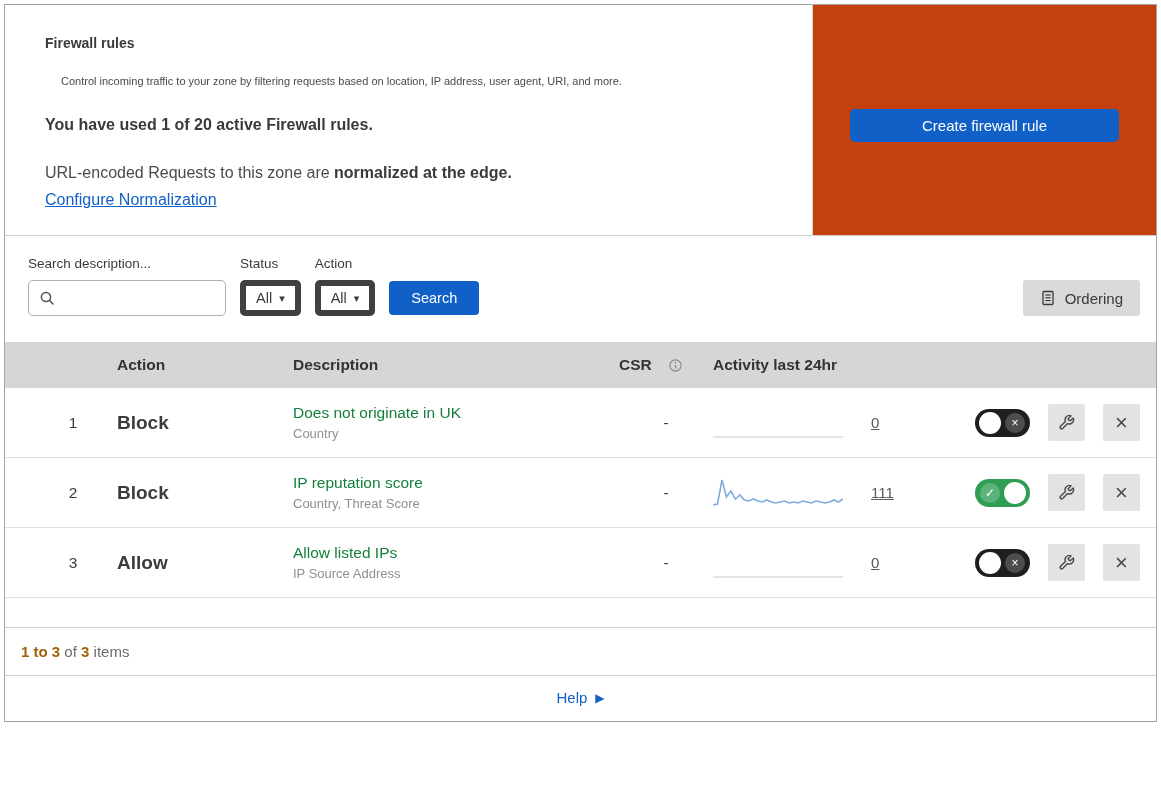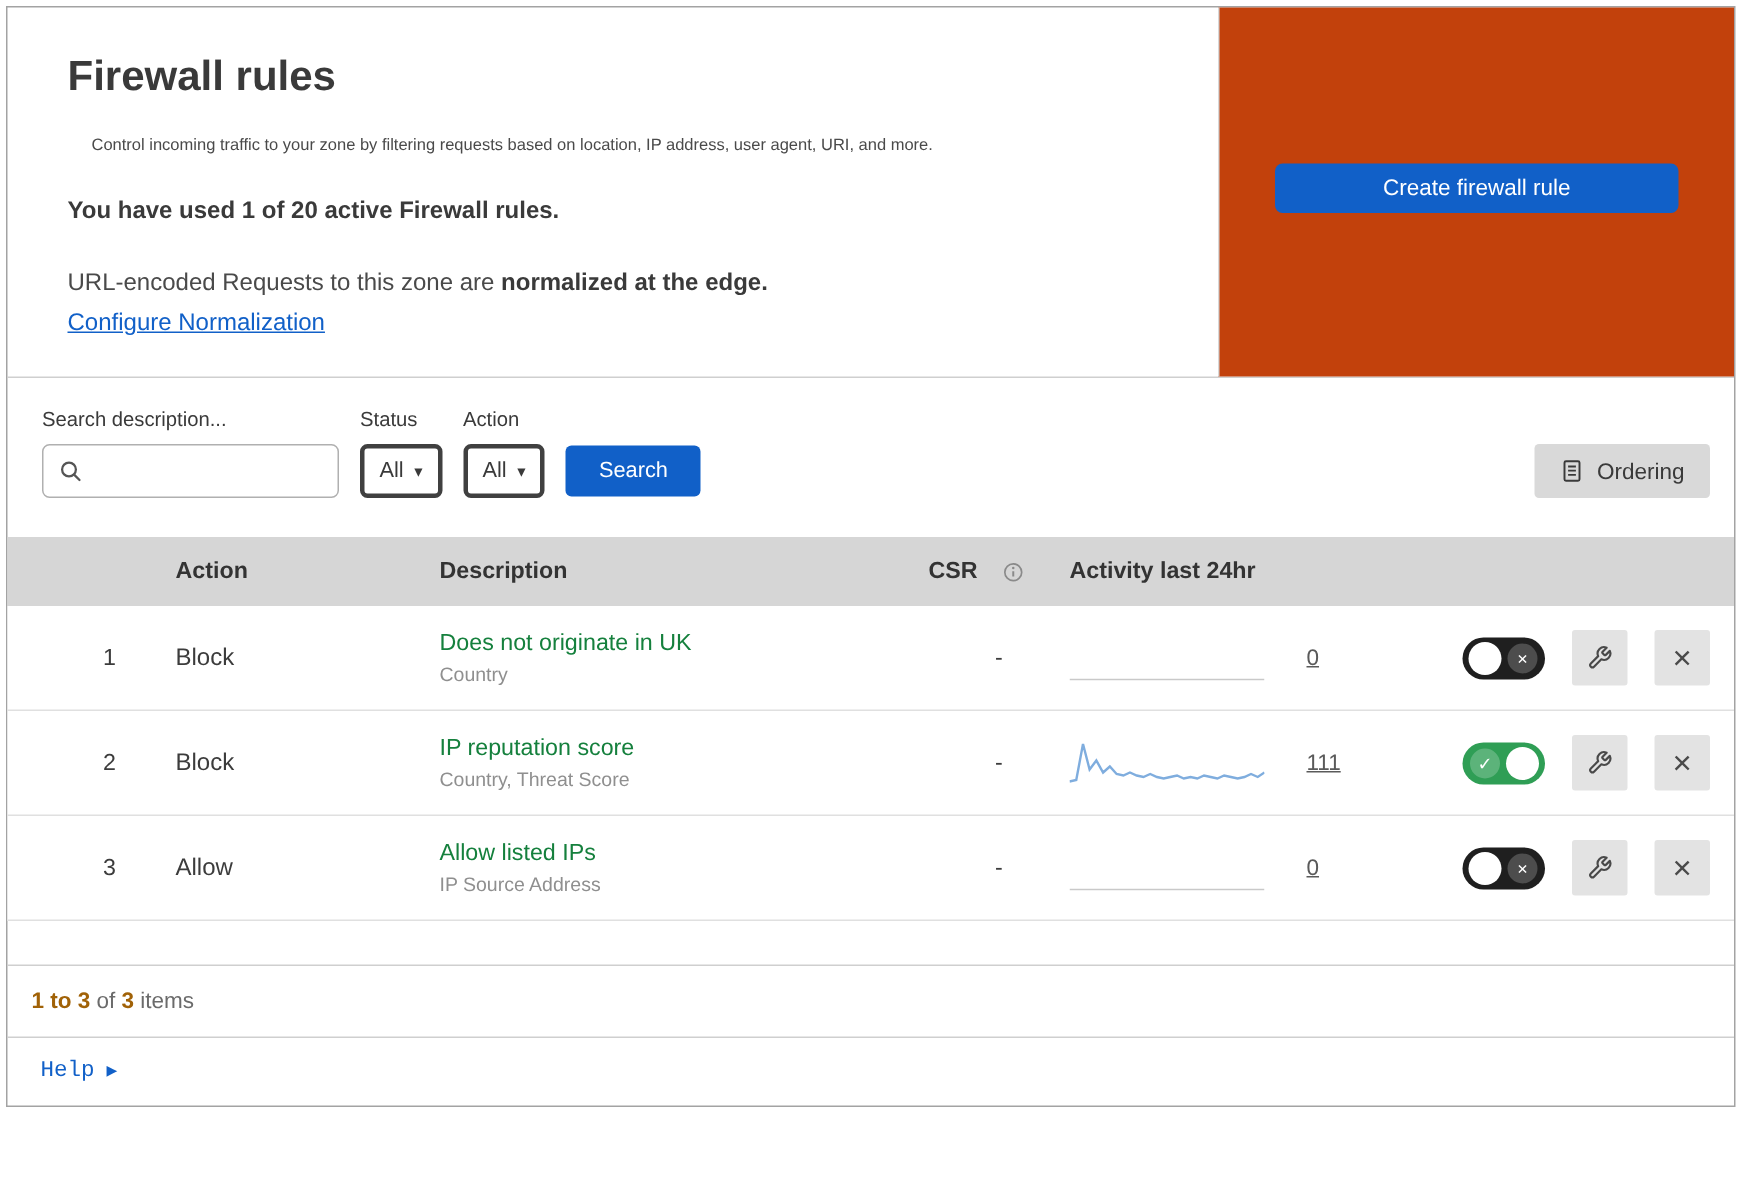--- a/index.html
+++ b/index.html
@@ -17,21 +17,21 @@
   .page{
     width:1153px;
     margin:4px auto;
     border:1px solid #a3a3a3;
     background:#fff;
   }
 
   
   .top{display:flex;border-bottom:1px solid #cfcfcf;}
   .top-left{flex:1;padding:30px 40px 26px;}
-  .page-title{font-size:28px;font-weight:600;color:#3a3a3a;margin:0 0 22px;}
+  .page-title{font-size:14px;font-weight:600;color:#3a3a3a;margin:0 0 22px;}
   .desc{font-size:11px;color:#4a4a4a;line-height:1.55;max-width:740px;margin:0 16px 26px;}
   .usage{font-size:16px;font-weight:700;color:#3a3a3a;margin:0 0 30px;}
   .norm{font-size:16px;color:#4a4a4a;margin:0 0 9px;}
   .norm b{color:#3a3a3a;}
   .link{color:var(--blue);font-size:16px;text-decoration:underline;cursor:pointer;}
   .top-right{
     width:344px;flex:none;background:#c2410c;border-left:1px solid #d8d8d8;
     padding:104px 37px 0;display:flex;flex-direction:column;gap:13px;
   }
   .btn-primary{
@@ -44,21 +44,21 @@
   .fgroup{display:flex;flex-direction:column;gap:9px;}
   .flabel{font-size:13.5px;color:#3a3a3a;}
   .search-box{
     width:198px;height:36px;border:1px solid #b0b0b0;border-radius:5px;background:#fff;
     display:flex;align-items:center;padding:0 10px;gap:7px;
   }
   .search-box input{
     border:none;outline:none;flex:1;min-width:0;font-family:inherit;font-size:14px;background:transparent;
   }
   .dropdown{
-    height:36px;border:3px solid #404040;border-radius:5px;background:#fff;
+    height:36px;border:6px solid #404040;border-radius:5px;background:#fff;
     display:flex;align-items:center;gap:7px;padding:0 10px;font-size:14.5px;cursor:pointer;color:#3a3a3a;
   }
   .caret{font-size:11px;color:#3a3a3a;}
   .btn-search{
     height:34px;margin-bottom:1px;padding:0 22px;background:var(--blue);color:#fff;
     border:none;border-radius:4px;font-size:14.5px;font-family:inherit;cursor:pointer;
   }
   .btn-ordering{
     margin-left:auto;height:36px;padding:0 17px;background:#d9d9d9;border:none;border-radius:3px;
     display:flex;align-items:center;gap:9px;font-size:15px;color:#3a3a3a;font-family:inherit;cursor:pointer;text-align:right;
@@ -68,21 +68,21 @@
   .thead,.trow{
     display:grid;
     grid-template-columns:88px 176px 326px 94px 240px 1fr;
     align-items:center;
     padding:0 16px 0 24px;
   }
   .thead{height:46px;background:#d6d6d6;font-size:15.5px;font-weight:600;color:#333;}
   .th-csr{display:flex;align-items:center;gap:16px;}
   .trow{min-height:70px;border-bottom:1px solid #e0e0e0;background:#fff;}
   .cell-num{text-align:center;font-size:15.5px;}
-  .cell-action{font-size:16px;}
+  .cell-action{font-size:19px;font-weight:bold;}
   .cell-desc .main{font-size:15.5px;color:#15803d;margin-bottom:4px;}
   .cell-desc .sub{font-size:13px;color:#8f8f8f;}
   .cell-csr{text-align:center;font-size:15.5px;color:#3c3c3c;}
   .cell-activity{display:flex;align-items:center;}
   .spark{width:130px;height:38px;display:block;}
   .count-link{margin-left:28px;font-size:15px;color:#5a5a5a;text-decoration:underline;cursor:pointer;}
   .cell-controls{display:flex;align-items:center;justify-content:flex-end;gap:18px;}
 
   .toggle{width:55px;height:28px;border-radius:15px;position:relative;cursor:pointer;flex:none;}
   .toggle.off{background:#1f1f1f;}
@@ -100,21 +100,21 @@
   .icon-btn{
     width:37px;height:37px;background:#e3e3e3;border:none;border-radius:2px;
     display:flex;align-items:center;justify-content:center;color:#4a4a4a;cursor:pointer;flex:none;
   }
   .icon-btn .x-glyph{font-size:22px;line-height:1;color:#4a4a4a;}
 
   
   .tfoot-spacer{height:30px;border-bottom:1px solid #cfcfcf;}
   .count-footer{padding:15px 16px;font-size:15px;color:#6b6b6b;border-bottom:1px solid #cfcfcf;}
   .count-footer b{color:#a16207;}
-  .help-row{display:flex;justify-content:flex-start;align-items:center;padding:13px 22px 15px;font-family:Liberation Mono, monospace;}
+  .help-row{display:flex;justify-content:center;align-items:center;padding:13px 22px 15px;}
   .help-link{display:flex;align-items:center;gap:8px;color:var(--blue);font-size:15px;cursor:pointer;}
   .help-arrow{font-size:12px;}
 </style>
 </head>
 <body>
 
 <div class="page">
 
   <div class="top">
     <div class="top-left">

